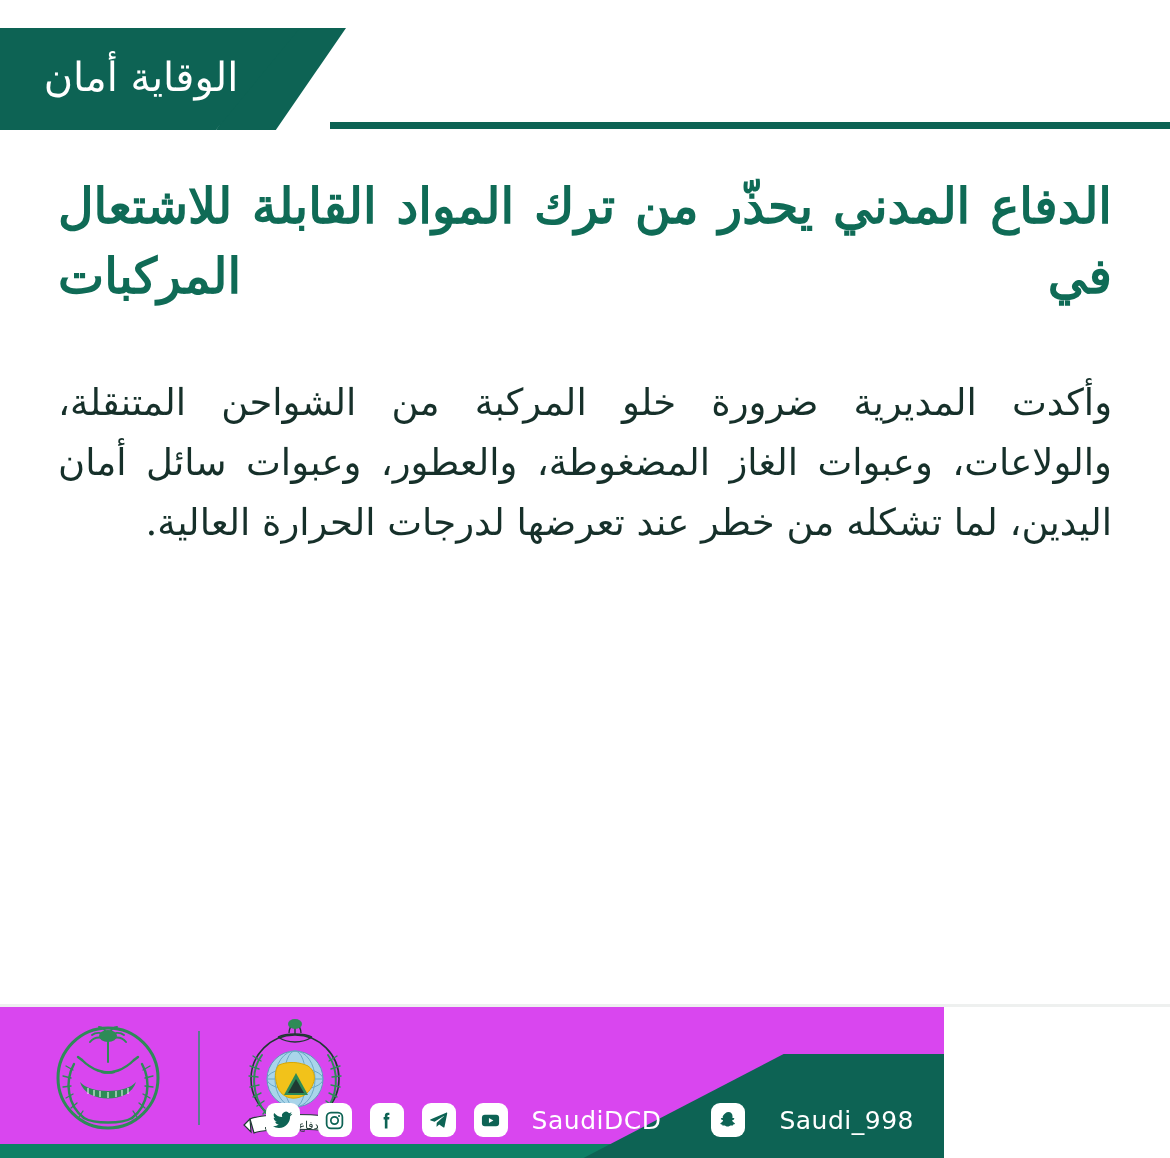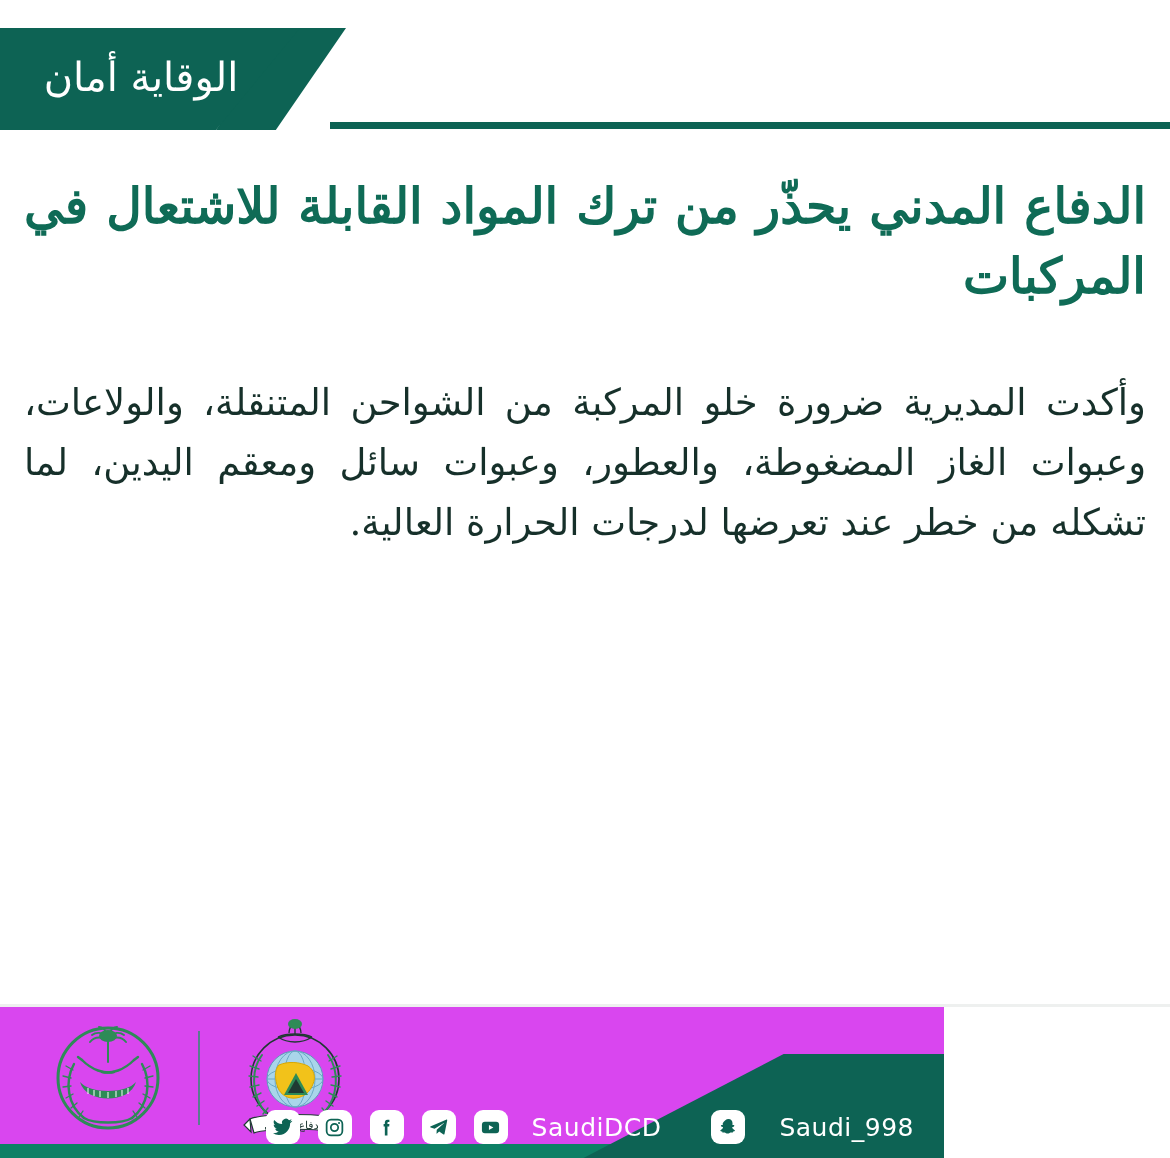--- a/index.html
+++ b/index.html
@@ -28,21 +28,21 @@
   .hdr-chev{
     position:absolute;left:216px;top:28px;width:130px;height:102px;
     background:#0d6354;
     clip-path:polygon(54% 0, 100% 0, 46% 100%, 0 100%);
   }
   .hdr-rule{
     position:absolute;left:330px;top:122px;width:840px;height:7px;background:#0d6354;
   }
 
   
-  .content{position:absolute;left:0;top:150px;width:1170px;height:855px;padding:0 24px;box-sizing:border-box;}
+  .content{position:absolute;left:0;top:150px;width:1170px;height:855px;padding:0 58px;box-sizing:border-box;}
   .title{
     color:#0f6b56;
     font-weight:bold;
     font-size:49px;
     line-height:1.42;
     text-align:justify;
     text-align-last:justify;
     margin:22px 0 0 0;
     font-family:"DejaVu Serif","Liberation Serif",serif;
     letter-spacing:0.5px;
@@ -74,21 +74,21 @@
     position:absolute;left:480px;bottom:0;width:690px;height:104px;
     background:#0d6354;
     clip-path:polygon(15% 100%, 44% 0, 100% 0, 100% 100%);
   }
 
   .emblems{position:absolute;left:52px;top:8px;display:flex;align-items:center;gap:34px;}
   .emblem{display:block;}
   .emb-sep{width:2px;height:94px;background:#2f8f6f;opacity:.75;}
 
   .social{
-    position:absolute;right:28px;bottom:14px;
+    position:absolute;right:28px;bottom:21px;
     display:flex;align-items:center;gap:18px;direction:ltr;
   }
   .sicon{
     width:34px;height:34px;border-radius:9px;background:#ffffff;
     display:flex;align-items:center;justify-content:center;flex:0 0 auto;
   }
   .sicon svg{display:block;}
   .handle{
     color:#ffffff;font-size:25px;letter-spacing:.5px;
     font-family:"DejaVu Sans","Liberation Sans",sans-serif;
@@ -105,21 +105,21 @@
   <div class="header">
     <div class="hdr-chev"></div>
     <div class="hdr-banner">
       <span class="hdr-slogan">الوقاية أمان</span>
     </div>
     <div class="hdr-rule"></div>
   </div>
 
   <div class="content">
     <h1 class="title">الدفاع المدني يحذّر من ترك المواد القابلة للاشتعال في المركبات</h1>
-    <p class="para second">وأكدت المديرية ضرورة خلو المركبة من الشواحن المتنقلة، والولاعات، وعبوات الغاز المضغوطة، والعطور، وعبوات سائل ومعقم اليدين، لما تشكله من خطر عند تعرضها لدرجات الحرارة العالية.</p>
+    <p class="para second">وأكدت المديرية ضرورة خلو المركبة من الشواحن المتنقلة، والولاعات، وعبوات الغاز المضغوطة، والعطور، وعبوات سائل أمان اليدين، لما تشكله من خطر عند تعرضها لدرجات الحرارة العالية.</p>
   </div>
 
   <div class="divider"></div>
 
   <div class="footer">
     <div class="foot-baseline"></div>
     <div class="foot-mid"></div>
     <div class="foot-dark"></div>
 
     <div class="emblems">

